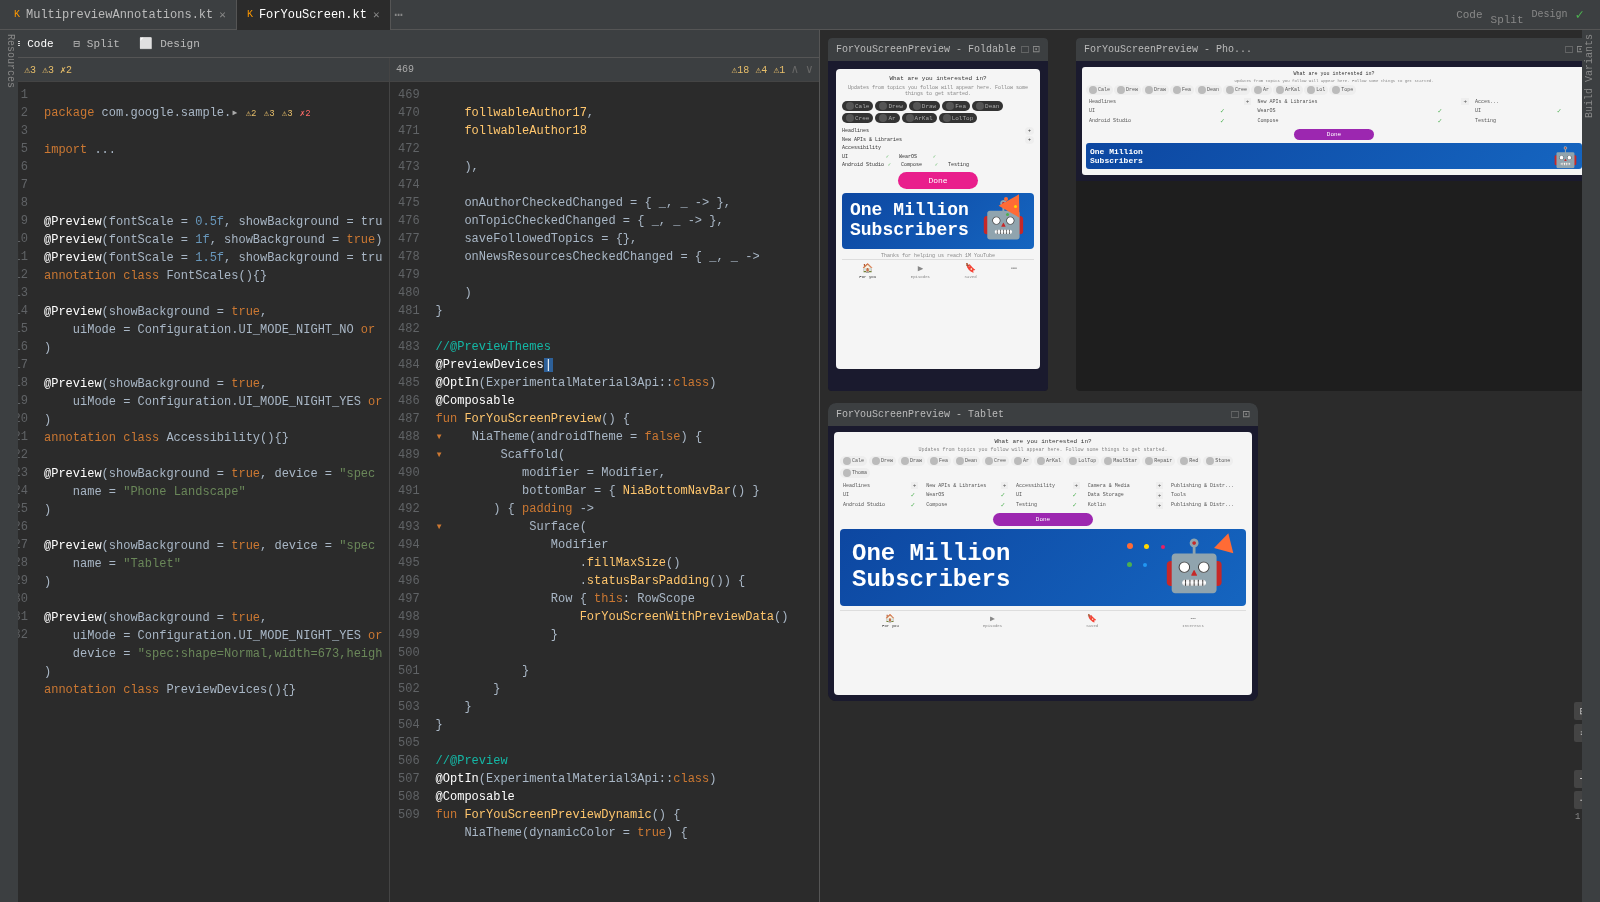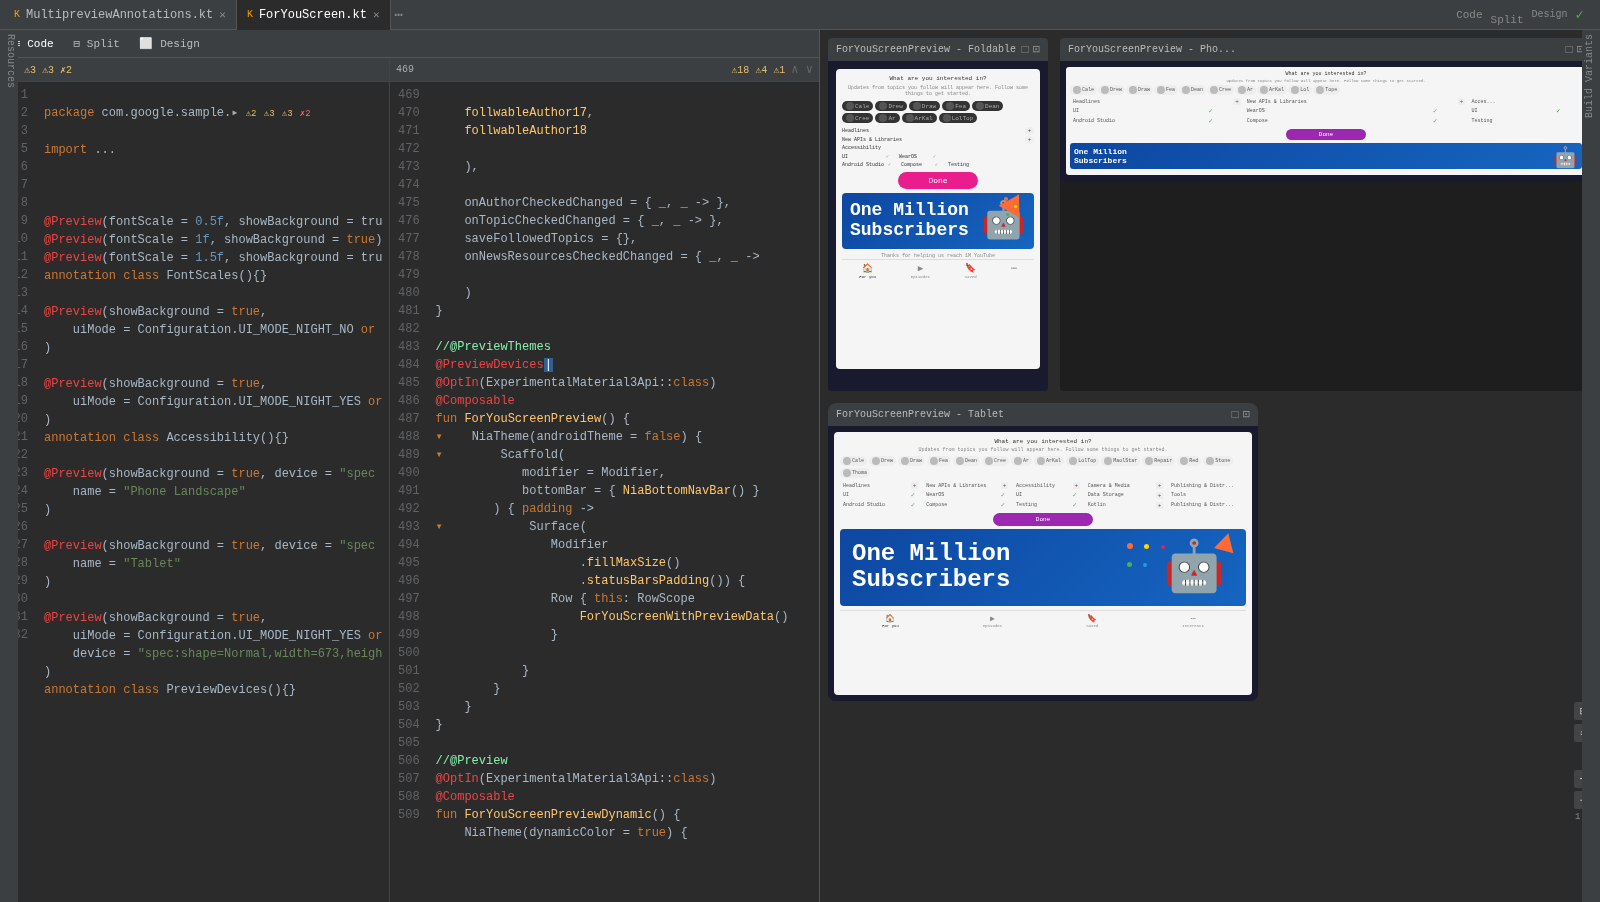--- a/index.html
+++ b/index.html
@@ -120,23 +120,23 @@
       flex: 1;
       padding: 4px 8px;
       white-space: pre;
       color: #a9b7c6;
       overflow-x: auto;
     }
 
     .kw { color: #cc7832; }
     .fn { color: #ffc66d; }
     .str { color: #6a8759; }
-    .ann { color: #ef4444; font-family: Liberation Mono, monospace; }
+    .ann { color: #ffffff; font-family: Liberation Mono, monospace; }
     .num { color: #6897bb; }
-    .cm { color: #86efac; }
+    .cm { color: #14b8a6; }
     .cls { color: #a9b7c6; }
 
     
     .right-panel {
       flex: 1;
       display: flex;
       flex-direction: column;
       background: #2b2b2b;
       overflow: hidden;
     }
@@ -145,21 +145,21 @@
       flex: 1;
       padding: 8px;
       overflow-y: auto;
       display: flex;
       flex-direction: column;
       gap: 12px;
     }
 
     .preview-row {
       display: flex;
-      gap: 12px;
+      gap: 28px;
     }
 
     .preview-card {
       background: #1e1e1e;
       border-radius: 4px;
       overflow: hidden;
     }
 
     .preview-header {
       display: flex;

